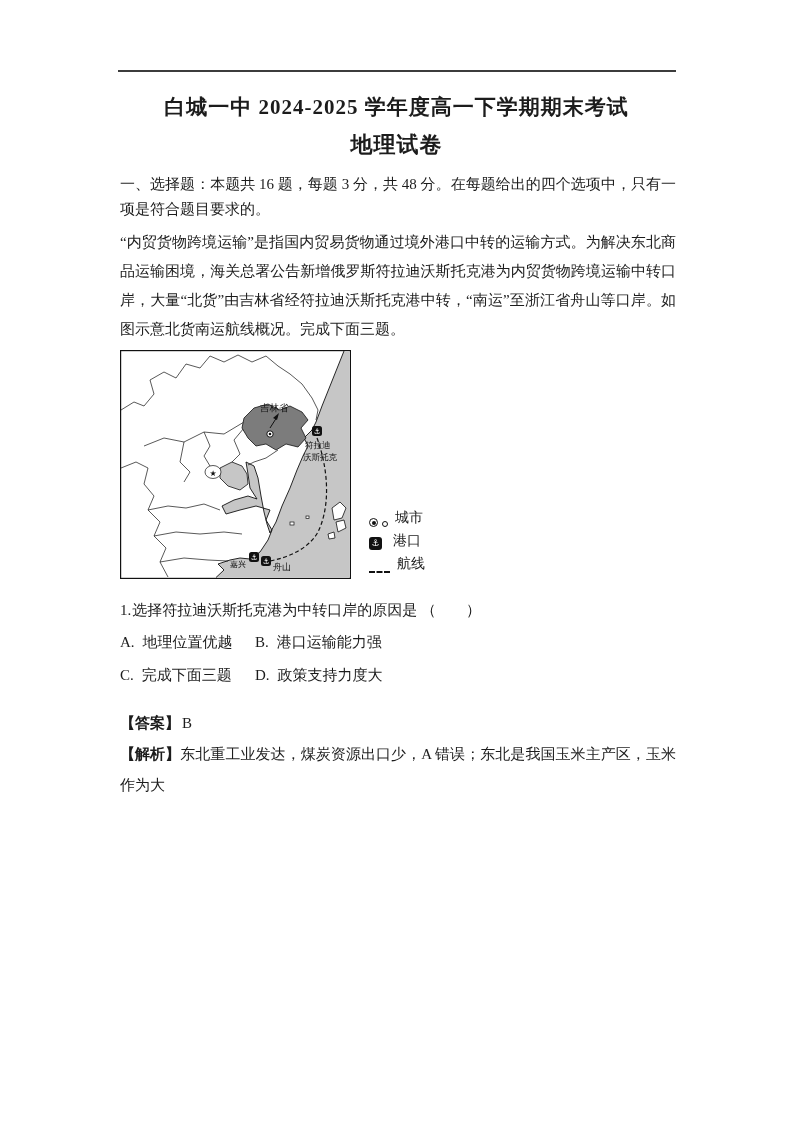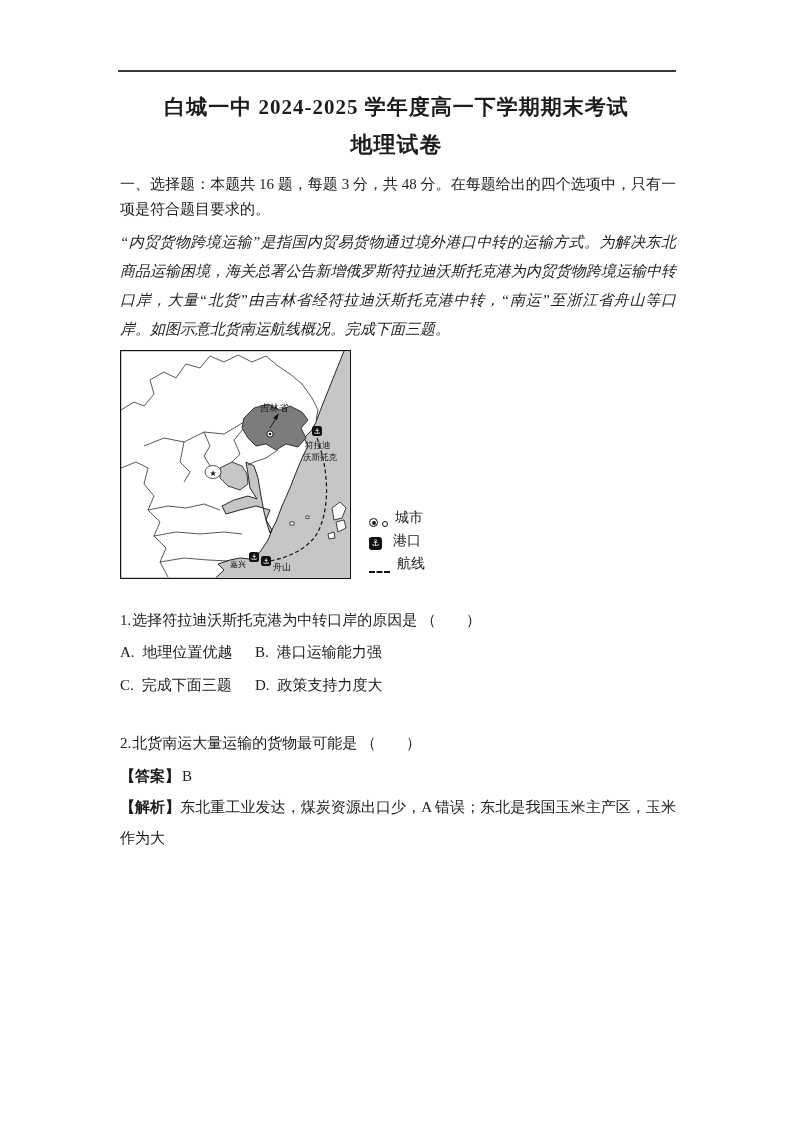--- a/index.html
+++ b/index.html
@@ -31,21 +31,20 @@
   .content{margin:0 117px 0 120px;font-size:15px;}
   .section-heading{
     margin:13px 0 0 0;
     line-height:25px;
     text-align:justify;
   }
   .passage{
     margin:6px 0 0 0;
     line-height:29px;
     text-align:justify;
-    font-style:italic;
   }
   .figure-row{
     margin:6px 0 0 0;
     display:flex;
     align-items:flex-end;
     height:229px;
   }
   .map-svg{width:231px;height:229px;display:block;}
   .legend{
     margin-left:18px;margin-bottom:6px;
@@ -65,21 +64,21 @@
     width:6px;height:6px;border:1px solid #111;border-radius:50%;
     box-sizing:border-box;margin-left:4px;
   }
   .sym-port{
     width:13px;height:13px;background:#111;border-radius:3px;
     color:#fff;font-size:9px;line-height:13px;text-align:center;
     font-family:"DejaVu Sans",sans-serif;
   }
   .sym-route{width:21px;border-top:2px dashed #111;height:0;}
   .legend-label{margin-left:7px;}
-  .question{margin-top:26px;font-family:Liberation Serif, serif;}
+  .question{margin-top:16px;font-family:Liberation Serif, serif;}
   .q-stem{margin:0;line-height:31px;}
   .q-num{margin-right:1px;}
   .options{
     display:grid;grid-template-columns:135px auto;
     line-height:33px;
   }
   .opt-key{display:inline-block;margin-right:8px;}
   .answer-line{margin:2px 0 0 0;line-height:31px;}
   .bracket-bold{font-weight:bold;}
   .answer-letter{margin-left:2px;}
@@ -186,19 +185,18 @@
       <p class="q-stem"><span class="q-num">1.</span><span>选择符拉迪沃斯托克港为中转口岸的原因是 （　　）</span></p>
       <div class="options">
         <span><span class="opt-key">A.</span><span>地理位置优越</span></span>
         <span><span class="opt-key">B.</span><span>港口运输能力强</span></span>
         <span><span class="opt-key">C.</span><span>完成下面三题</span></span>
         <span><span class="opt-key">D.</span><span>政策支持力度大</span></span>
       </div>
     </div>
 
     <div class="question">
-      <p class="q-stem"><span class="q-num">2.</span><span>北货南运大量运输的货物最可能是 （　　）</span></p>
       <p class="answer-line"><span class="bracket-bold">【答案】</span><span class="answer-letter">B</span></p>
       <p class="analysis"><span class="bracket-bold">【解析】</span><span>东北重工业发达，煤炭资源出口少，A 错误；东北是我国玉米主产区，玉米作为大</span></p>
     </div>
 
   </div>
 </div>
 
 </body></html>

